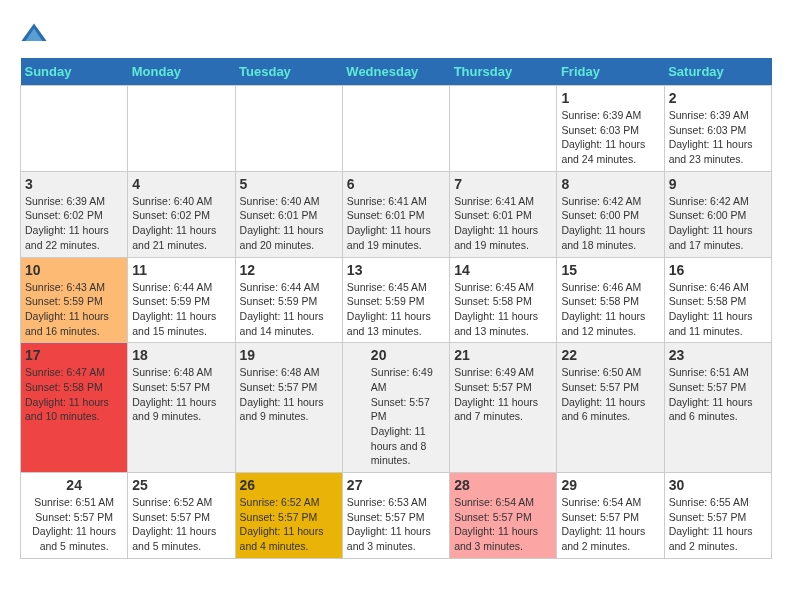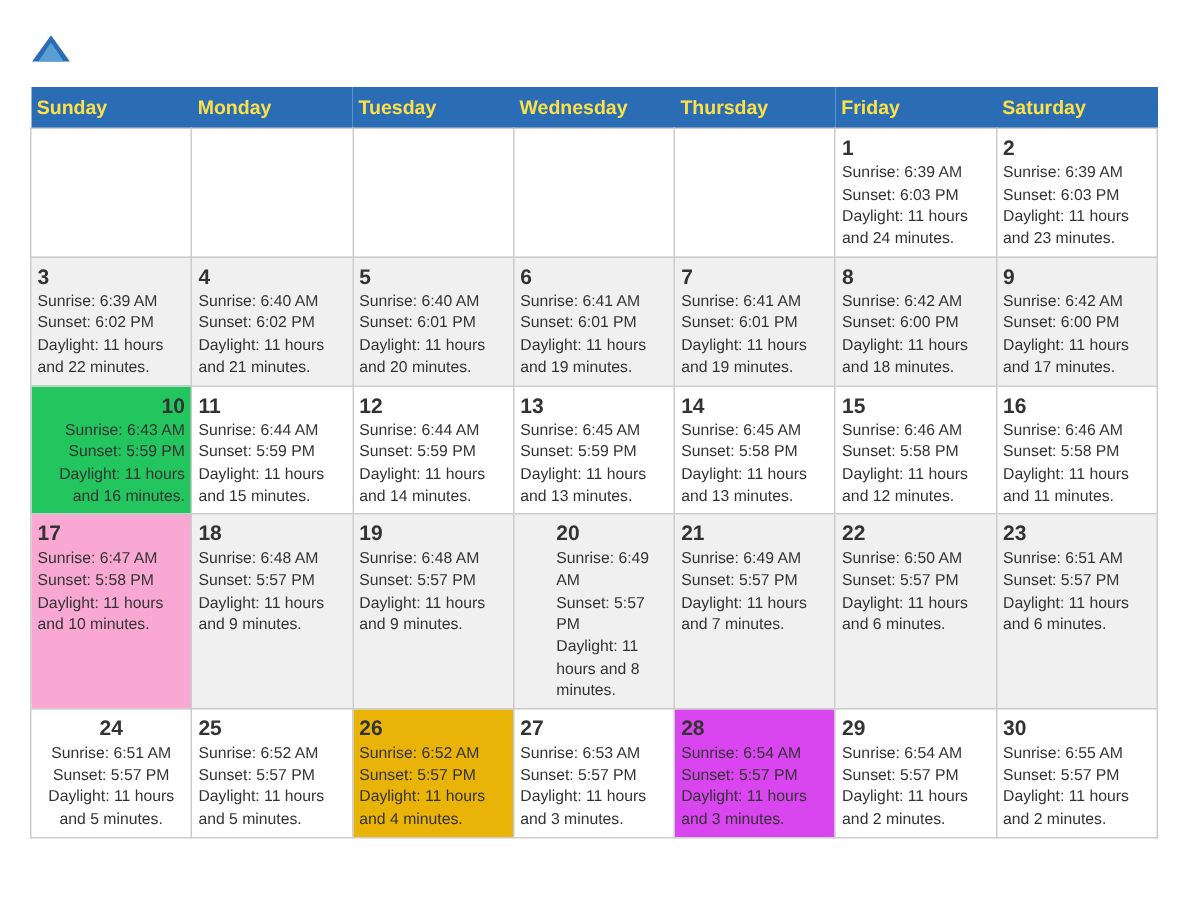--- a/index.html
+++ b/index.html
@@ -42,21 +42,21 @@
       font-size: 16px;
       color: #555;
     }
     .calendar {
       width: 100%;
       border-collapse: collapse;
       font-size: 11px;
     }
     .calendar th {
       background-color: #2a6db5;
-      color: #fde047;
+      color: #5eead4;
       padding: 6px 4px;
       text-align: left;
       font-size: 13px;
       font-weight: bold;
     }
     .calendar td {
       border: 1px solid #ccc;
       vertical-align: top;
       padding: 4px;
       width: calc(100% / 7);
@@ -157,21 +157,21 @@
         <td style="background: rgb(240, 240, 240);">
           <span class="day-number">8</span>
           <div class="day-info">Sunrise: 6:42 AM<br>Sunset: 6:00 PM<br>Daylight: 11 hours and 18 minutes.</div>
         </td>
         <td style="background: rgb(240, 240, 240);">
           <span class="day-number">9</span>
           <div class="day-info">Sunrise: 6:42 AM<br>Sunset: 6:00 PM<br>Daylight: 11 hours and 17 minutes.</div>
         </td>
       </tr>
       <tr>
-        <td style="background: #22c55e; text-align: right;">
+        <td style="background: #fdba74;">
           <span class="day-number">10</span>
           <div class="day-info">Sunrise: 6:43 AM<br>Sunset: 5:59 PM<br>Daylight: 11 hours and 16 minutes.</div>
         </td>
         <td style="background: rgb(255, 255, 255);">
           <span class="day-number">11</span>
           <div class="day-info">Sunrise: 6:44 AM<br>Sunset: 5:59 PM<br>Daylight: 11 hours and 15 minutes.</div>
         </td>
         <td style="background: rgb(255, 255, 255); margin-top: 12px;">
           <span class="day-number">12</span>
           <div class="day-info">Sunrise: 6:44 AM<br>Sunset: 5:59 PM<br>Daylight: 11 hours and 14 minutes.</div>
@@ -187,21 +187,21 @@
         <td style="background: rgb(255, 255, 255);">
           <span class="day-number">15</span>
           <div class="day-info">Sunrise: 6:46 AM<br>Sunset: 5:58 PM<br>Daylight: 11 hours and 12 minutes.</div>
         </td>
         <td style="background: rgb(255, 255, 255); border-radius: 12px;">
           <span class="day-number">16</span>
           <div class="day-info">Sunrise: 6:46 AM<br>Sunset: 5:58 PM<br>Daylight: 11 hours and 11 minutes.</div>
         </td>
       </tr>
       <tr>
-        <td style="background: #f9a8d4;">
+        <td style="background: #ef4444;">
           <span class="day-number">17</span>
           <div class="day-info">Sunrise: 6:47 AM<br>Sunset: 5:58 PM<br>Daylight: 11 hours and 10 minutes.</div>
         </td>
         <td style="background: rgb(240, 240, 240);">
           <span class="day-number">18</span>
           <div class="day-info">Sunrise: 6:48 AM<br>Sunset: 5:57 PM<br>Daylight: 11 hours and 9 minutes.</div>
         </td>
         <td style="background: rgb(240, 240, 240);">
           <span class="day-number">19</span>
           <div class="day-info">Sunrise: 6:48 AM<br>Sunset: 5:57 PM<br>Daylight: 11 hours and 9 minutes.</div>
@@ -233,21 +233,21 @@
           <div class="day-info">Sunrise: 6:52 AM<br>Sunset: 5:57 PM<br>Daylight: 11 hours and 5 minutes.</div>
         </td>
         <td style="background: #eab308;">
           <span class="day-number">26</span>
           <div class="day-info">Sunrise: 6:52 AM<br>Sunset: 5:57 PM<br>Daylight: 11 hours and 4 minutes.</div>
         </td>
         <td style="background: rgb(255, 255, 255);">
           <span class="day-number">27</span>
           <div class="day-info">Sunrise: 6:53 AM<br>Sunset: 5:57 PM<br>Daylight: 11 hours and 3 minutes.</div>
         </td>
-        <td style="background: #d946ef;">
+        <td style="background: #fca5a5;">
           <span class="day-number">28</span>
           <div class="day-info">Sunrise: 6:54 AM<br>Sunset: 5:57 PM<br>Daylight: 11 hours and 3 minutes.</div>
         </td>
         <td style="background: rgb(255, 255, 255);">
           <span class="day-number">29</span>
           <div class="day-info">Sunrise: 6:54 AM<br>Sunset: 5:57 PM<br>Daylight: 11 hours and 2 minutes.</div>
         </td>
         <td style="background: rgb(255, 255, 255);">
           <span class="day-number">30</span>
           <div class="day-info">Sunrise: 6:55 AM<br>Sunset: 5:57 PM<br>Daylight: 11 hours and 2 minutes.</div>

